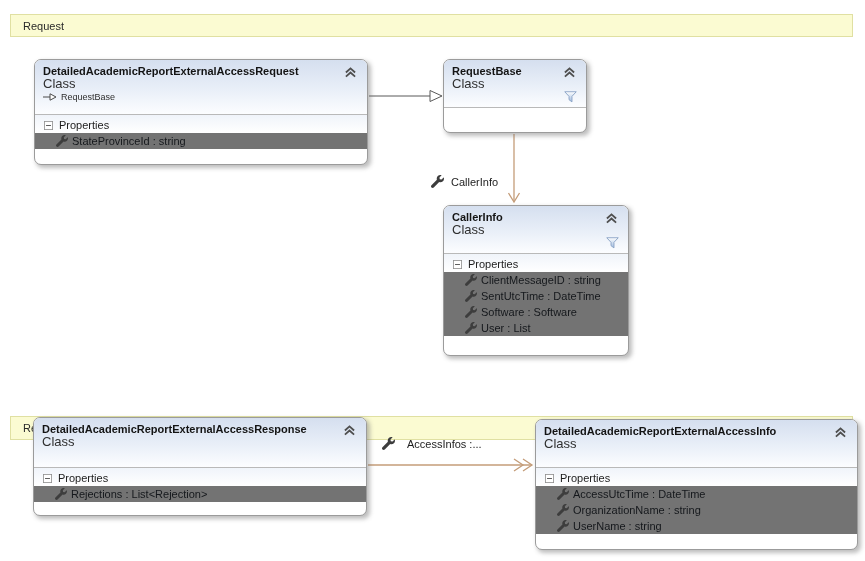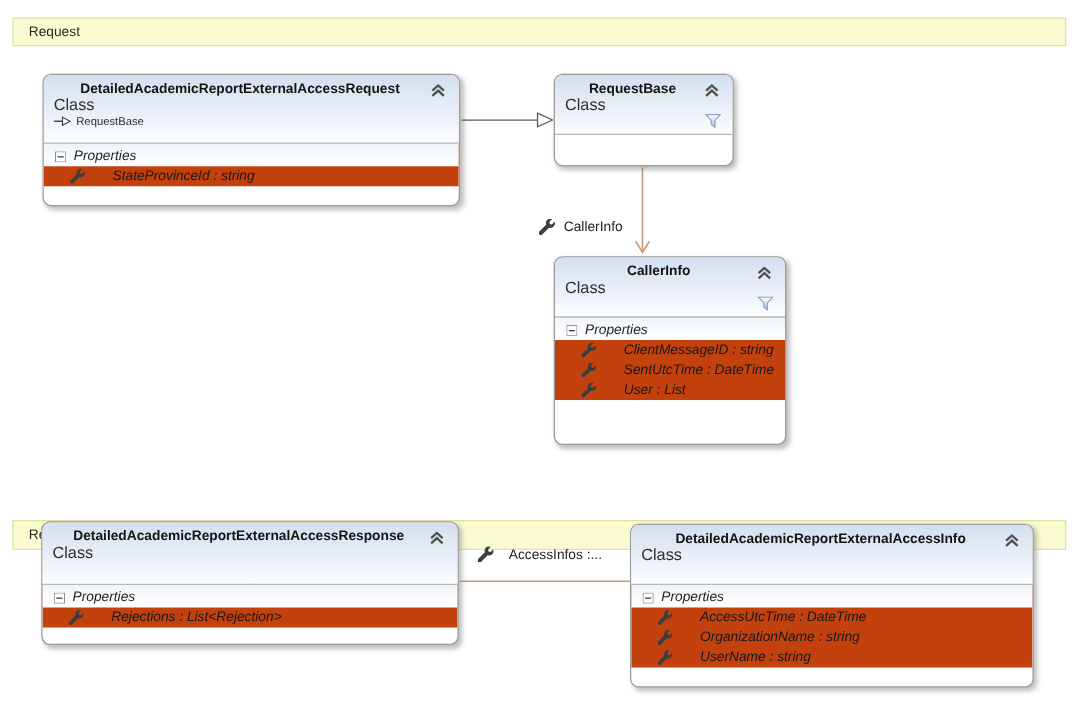--- a/index.html
+++ b/index.html
@@ -41,51 +41,51 @@
     border:1px solid var(--box-border,#9b9b9b);border-radius:7px;
     box-shadow:2.5px 2.5px 4px rgba(110,110,110,.45);
     box-sizing:border-box;overflow:hidden;
   }
   .box-header{
     position:relative;box-sizing:border-box;
     background:linear-gradient(180deg,var(--header-blue,#d5dfef) 0%,#e9eff8 55%,#fcfdff 100%);
     border-bottom:1px solid #b9b9b9;
     padding:5px 26px 0 8px;
   }
-  .box-title{font-size:11px;font-weight:bold;color:#141414;line-height:13px;white-space:nowrap;text-align:center;}
+  .box-title{font-size:11px;font-weight:bold;color:#141414;line-height:13px;white-space:nowrap;}
   .box-stereo{font-size:13px;color:#2f2f2f;line-height:11px;}
   .inherits-row{display:flex;align-items:center;gap:4px;margin-top:3px;font-size:9px;color:#2f2f2f;}
   .collapse-chevron{position:absolute;top:7px;right:10px;width:13px;height:11px;}
   .filter-btn{position:absolute;right:9px;bottom:4px;width:13px;height:12px;}
-  .box-body{background:#c2410c;font-style:italic;}
+  .box-body{background:#737373;}
 
   .compartment-label{
     display:flex;align-items:center;gap:6px;
     background:linear-gradient(180deg,#f0f4fa,#ffffff);
     padding:4px 6px 2px 9px;font-size:11px;color:#1d1d1d;
   }
   .minus-box{width:9px;height:9px;flex:0 0 auto;}
   .prop-row{
-    display:flex;align-items:center;gap:22px;
+    display:flex;align-items:center;gap:4px;
     padding:2px 6px 2px 21px;font-size:11px;color:#15181c;white-space:nowrap;
   }
   .wrench{width:12px;height:12px;color:#3d3d3d;flex:0 0 auto;}
   .wrench-lg{width:13px;height:13px;color:#3d3d3d;}
   .inherit-glyph{width:14px;height:10px;}
 
   
   .b1{left:34px;top:59px;width:334px;height:106px;}
   .b1 .box-header{height:55px;}
   .b2{left:443px;top:59px;width:144px;height:74px;}
   .b2 .box-header{height:48px;}
   .b3{left:443px;top:205px;width:186px;height:151px;}
   .b3 .box-header{height:48px;}
   .b4{left:33px;top:417px;width:334px;height:99px;}
   .b4 .box-header{height:50px;}
-  .b5{left:504px;top:419px;width:323px;height:131px;}
+  .b5{left:535px;top:419px;width:323px;height:131px;}
   .b5 .box-header{height:48px;}
 </style>
 </head>
 <body>
 
 <svg width="0" height="0" style="position:absolute" aria-hidden="true">
   <defs>
     <linearGradient id="funnel-grad" x1="0" y1="0" x2="0" y2="1">
       <stop offset="0" stop-color="#ffffff"></stop>
       <stop offset="1" stop-color="#9fbbdf"></stop>
@@ -220,20 +220,26 @@
       <div class="prop-row">
         <svg class="wrench">
             <use href="#icon-wrench"></use>
           </svg>
         <span>SentUtcTime : DateTime</span>
       </div>
       <div class="prop-row">
         <svg class="wrench">
             <use href="#icon-wrench"></use>
           </svg>
+        <span>Software : Software</span>
+      </div>
+      <div class="prop-row">
+        <svg class="wrench">
+            <use href="#icon-wrench"></use>
+          </svg>
         <span>User : List</span>
       </div>
     </div>
   </div>
 
   <div class="class-box b4">
     <div class="box-header">
       <div class="box-title">DetailedAcademicReportExternalAccessResponse</div>
       <div class="box-stereo">Class</div>
       <svg class="collapse-chevron">

